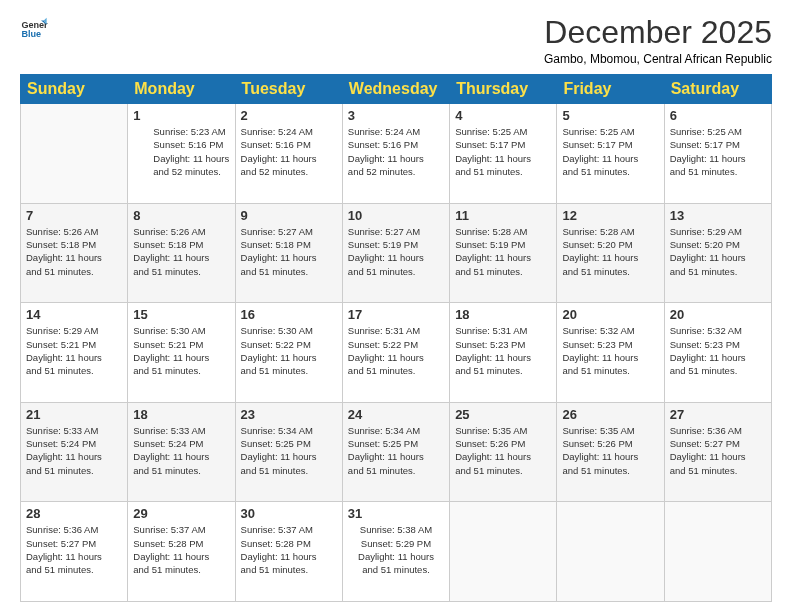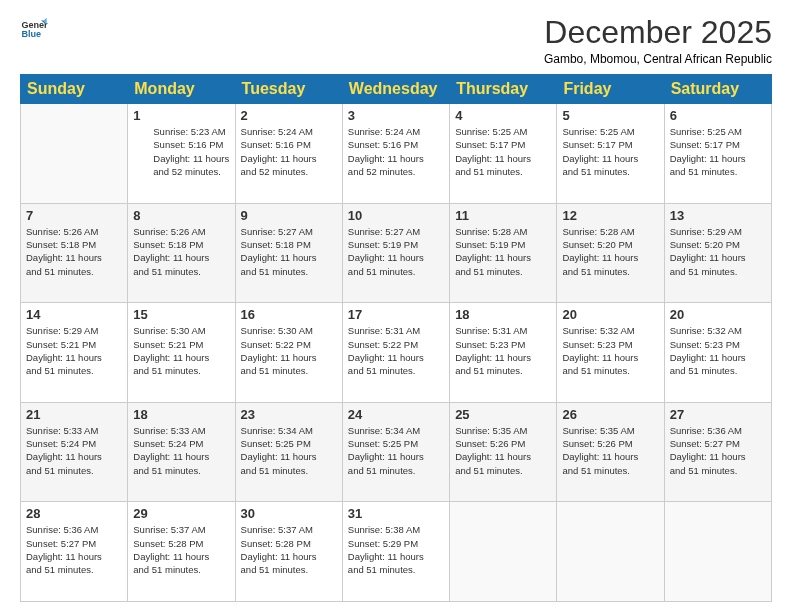--- a/index.html
+++ b/index.html
@@ -334,21 +334,21 @@
           </td>
           <td>
             <div class="day-number">30</div>
             <div class="day-info" style="white-space: pre-line;">Sunrise: 5:37 AM
 Sunset: 5:28 PM
 Daylight: 11 hours
 and 51 minutes.</div>
           </td>
           <td>
             <div class="day-number">31</div>
-            <div class="day-info" style="white-space: pre-line;">Sunrise: 5:38 AM
+            <div class="day-info" style="white-space: pre-line; text-align: center;">Sunrise: 5:38 AM
 Sunset: 5:29 PM
 Daylight: 11 hours
 and 51 minutes.</div>
           </td>
           <td class="empty"></td>
           <td class="empty"></td>
           <td class="empty"></td>
         </tr>
       </tbody>
   </table>

